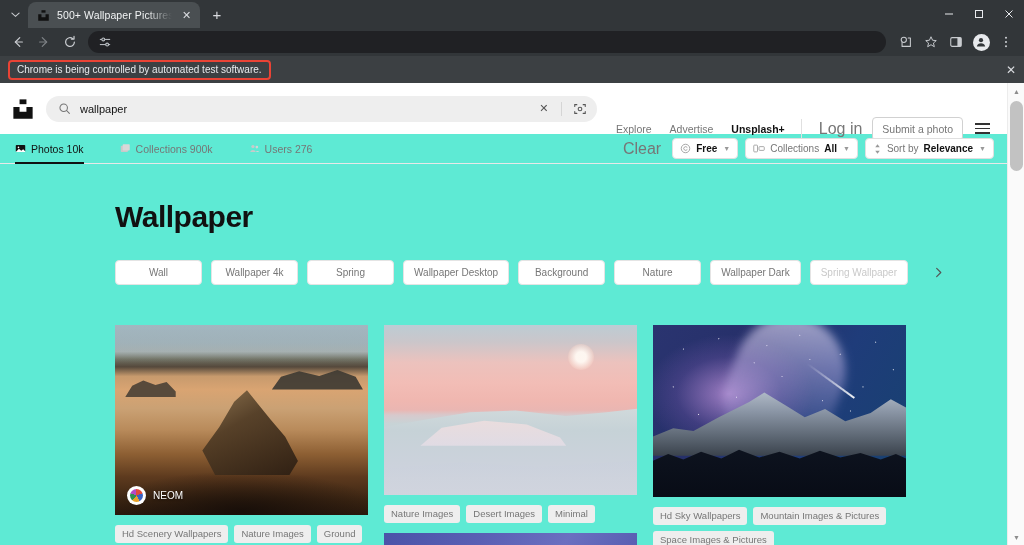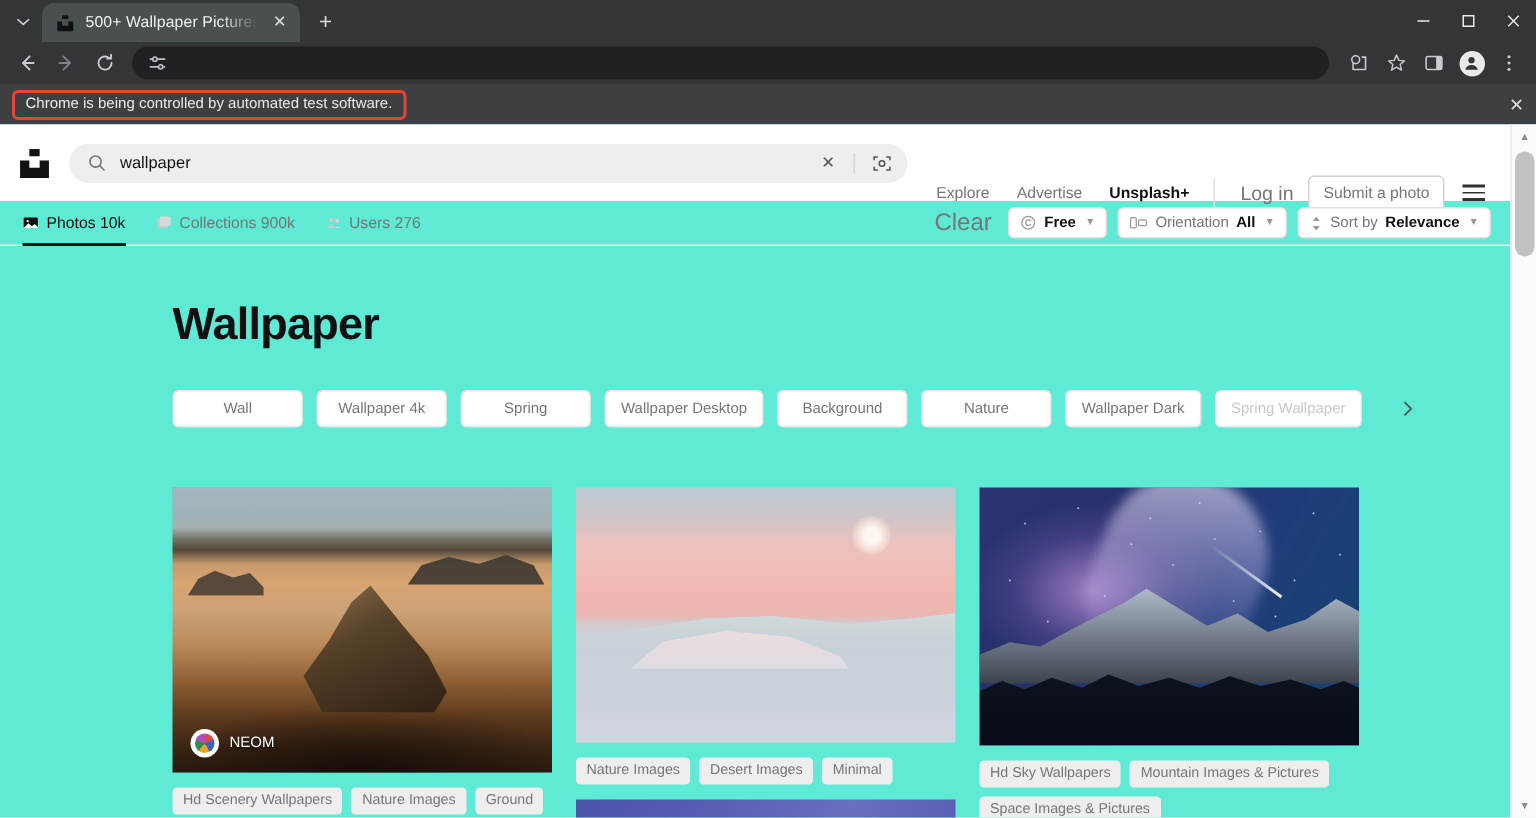--- a/index.html
+++ b/index.html
@@ -110,35 +110,35 @@
   .search-clear { flex:0 0 16px; color:#555; font-size:11px; display:flex; align-items:center; justify-content:center;}
   .search-div { width:1px; height:14px; background:#d5d5d5; flex:0 0 1px; }
   .search-visual { flex:0 0 18px; color:#555; display:flex; align-items:center; justify-content:center;}
 
   .uns-nav { display:flex; align-items:center; gap:0; flex:0 0 auto;margin-top:40px; }
   .nav-link {
     font-size:10.5px; color:#767676; padding: 0 9px; white-space:nowrap;
   }
   .nav-link.dark { color:#111; font-weight:bold; }
   .nav-sep { width:1px; height:20px; background:#e0e0e0; margin: 0 7px; }
-  .login-link { font-size:13px; color:#767676; padding:0 10px; white-space:nowrap; }
+  .login-link { font-size:16px; color:#767676; padding:0 10px; white-space:nowrap; }
   .submit-btn {
     font-size:10.5px; color:#767676; border:1px solid #d1d1d1; border-radius:4px;
     padding: 5px 9px; white-space:nowrap; background:#fff;
   }
   .hamburger { width:24px; height:24px; margin-left:7px; display:flex; flex-direction:column;
     justify-content:center; align-items:center; gap:3px; }
   .hamburger span { display:block; width:15px; height:1.6px; background:#333; }
 
   
   .filterbar {
     height: 30px; border-bottom:1px solid #e8e8e8; display:flex; align-items:center;
     padding: 0 13px 0 10px; justify-content:space-between;
   }
-  .ftabs { display:flex; align-items:flex-end; gap:0; height:30px; }
+  .ftabs { display:flex; align-items:flex-end; gap:16px; height:30px; }
   .ftab {
     display:flex; align-items:center; gap:5px; font-size:10.5px; color:#767676;
     padding: 0 10px; height:30px; position:relative;
   }
   .ftab:first-child { padding-left:5px; }
   .ftab.active { color:#111; }
   .ftab.active::after {
     content:""; position:absolute; left:5px; right:10px; bottom:0; height:2px; background:#111;
   }
   .ftab-icon { width:11px; height:11px; flex:0 0 11px; display:flex; align-items:center; justify-content:center; }
@@ -547,21 +547,21 @@
             <span class="caret">▼</span>
           </span>
 
           <span class="fbtn">
             <span class="ficon">
               <svg width="12" height="11" viewBox="0 0 16 14">
                   <rect x="1" y="2.5" width="5" height="9" rx="1" stroke="#999" stroke-width="1.1" fill="none"></rect>
                   <rect x="8" y="4.5" width="7" height="5" rx="1" stroke="#999" stroke-width="1.1" fill="none"></rect>
                 </svg>
             </span>
-            <span>Orientation</span>
+            <span>Collections</span>
             <span class="strong">All</span>
             <span class="caret">▼</span>
           </span>
 
           <span class="fbtn">
             <span class="ficon">
               <svg width="9" height="12" viewBox="0 0 10 14">
                   <path d="M5 1.5 L7.6 5 H2.4 Z" fill="#999"></path>
                   <path d="M5 12.5 L2.4 9 H7.6 Z" fill="#999"></path>
                 </svg>

